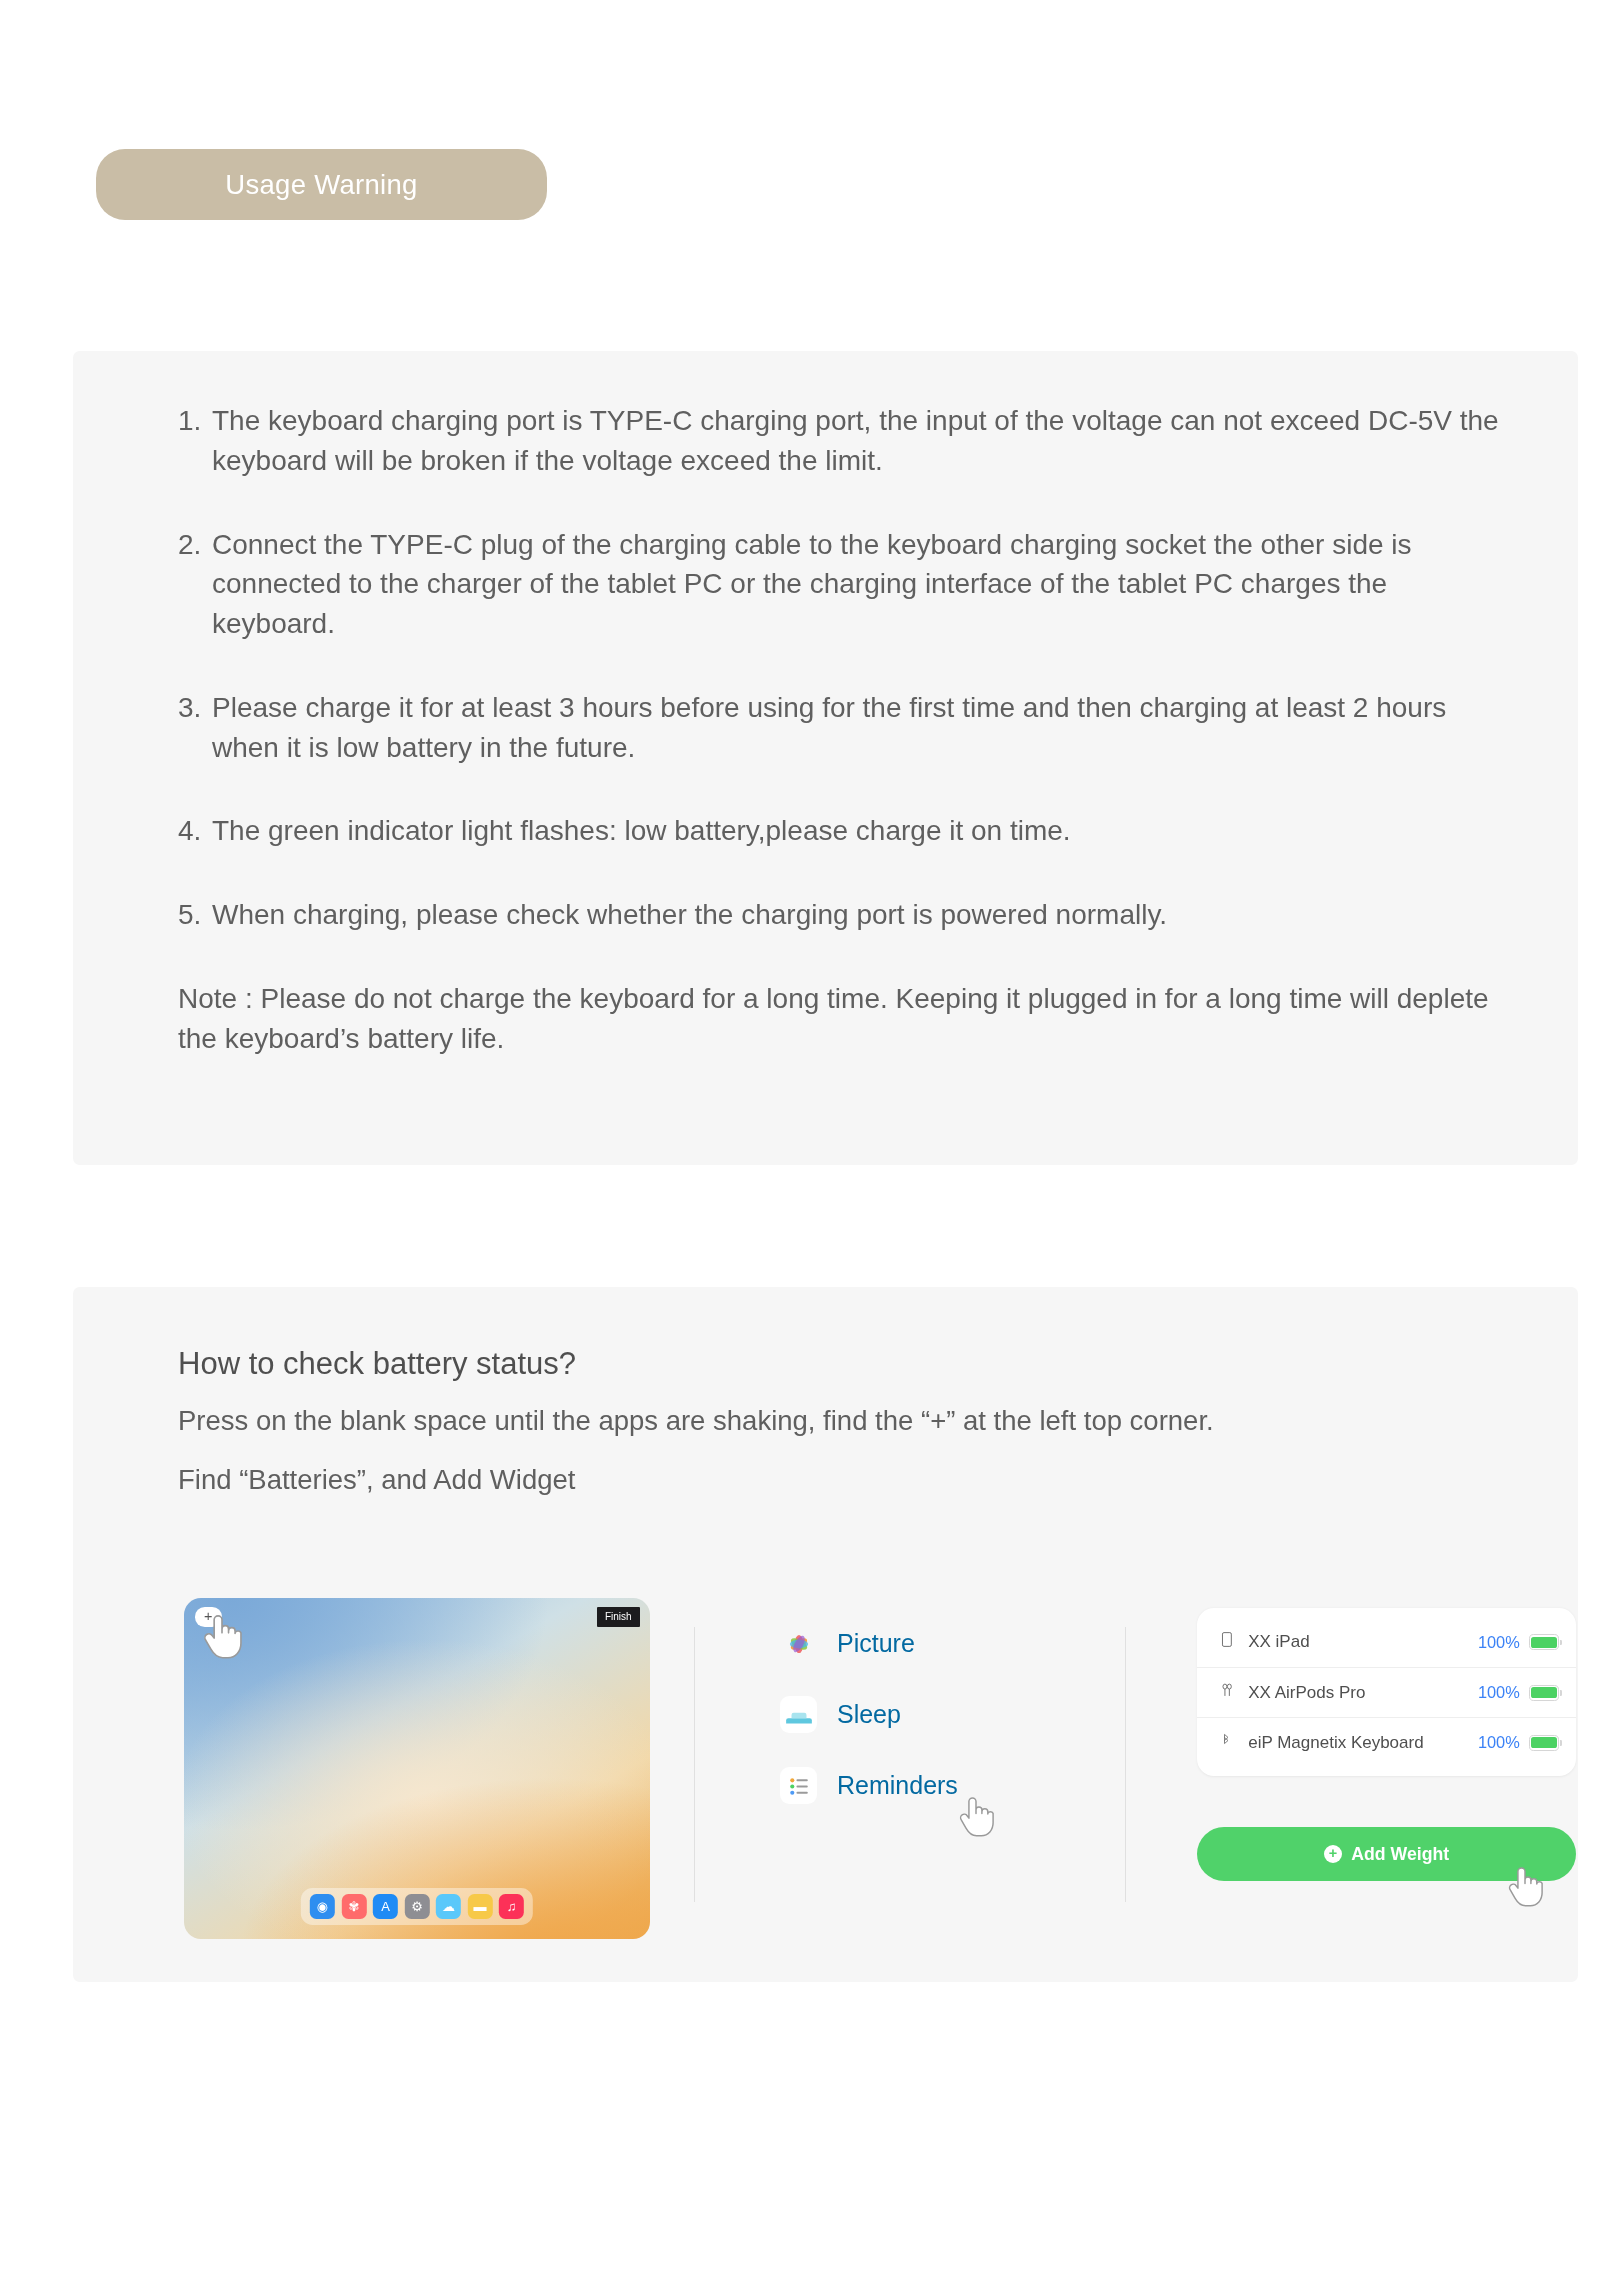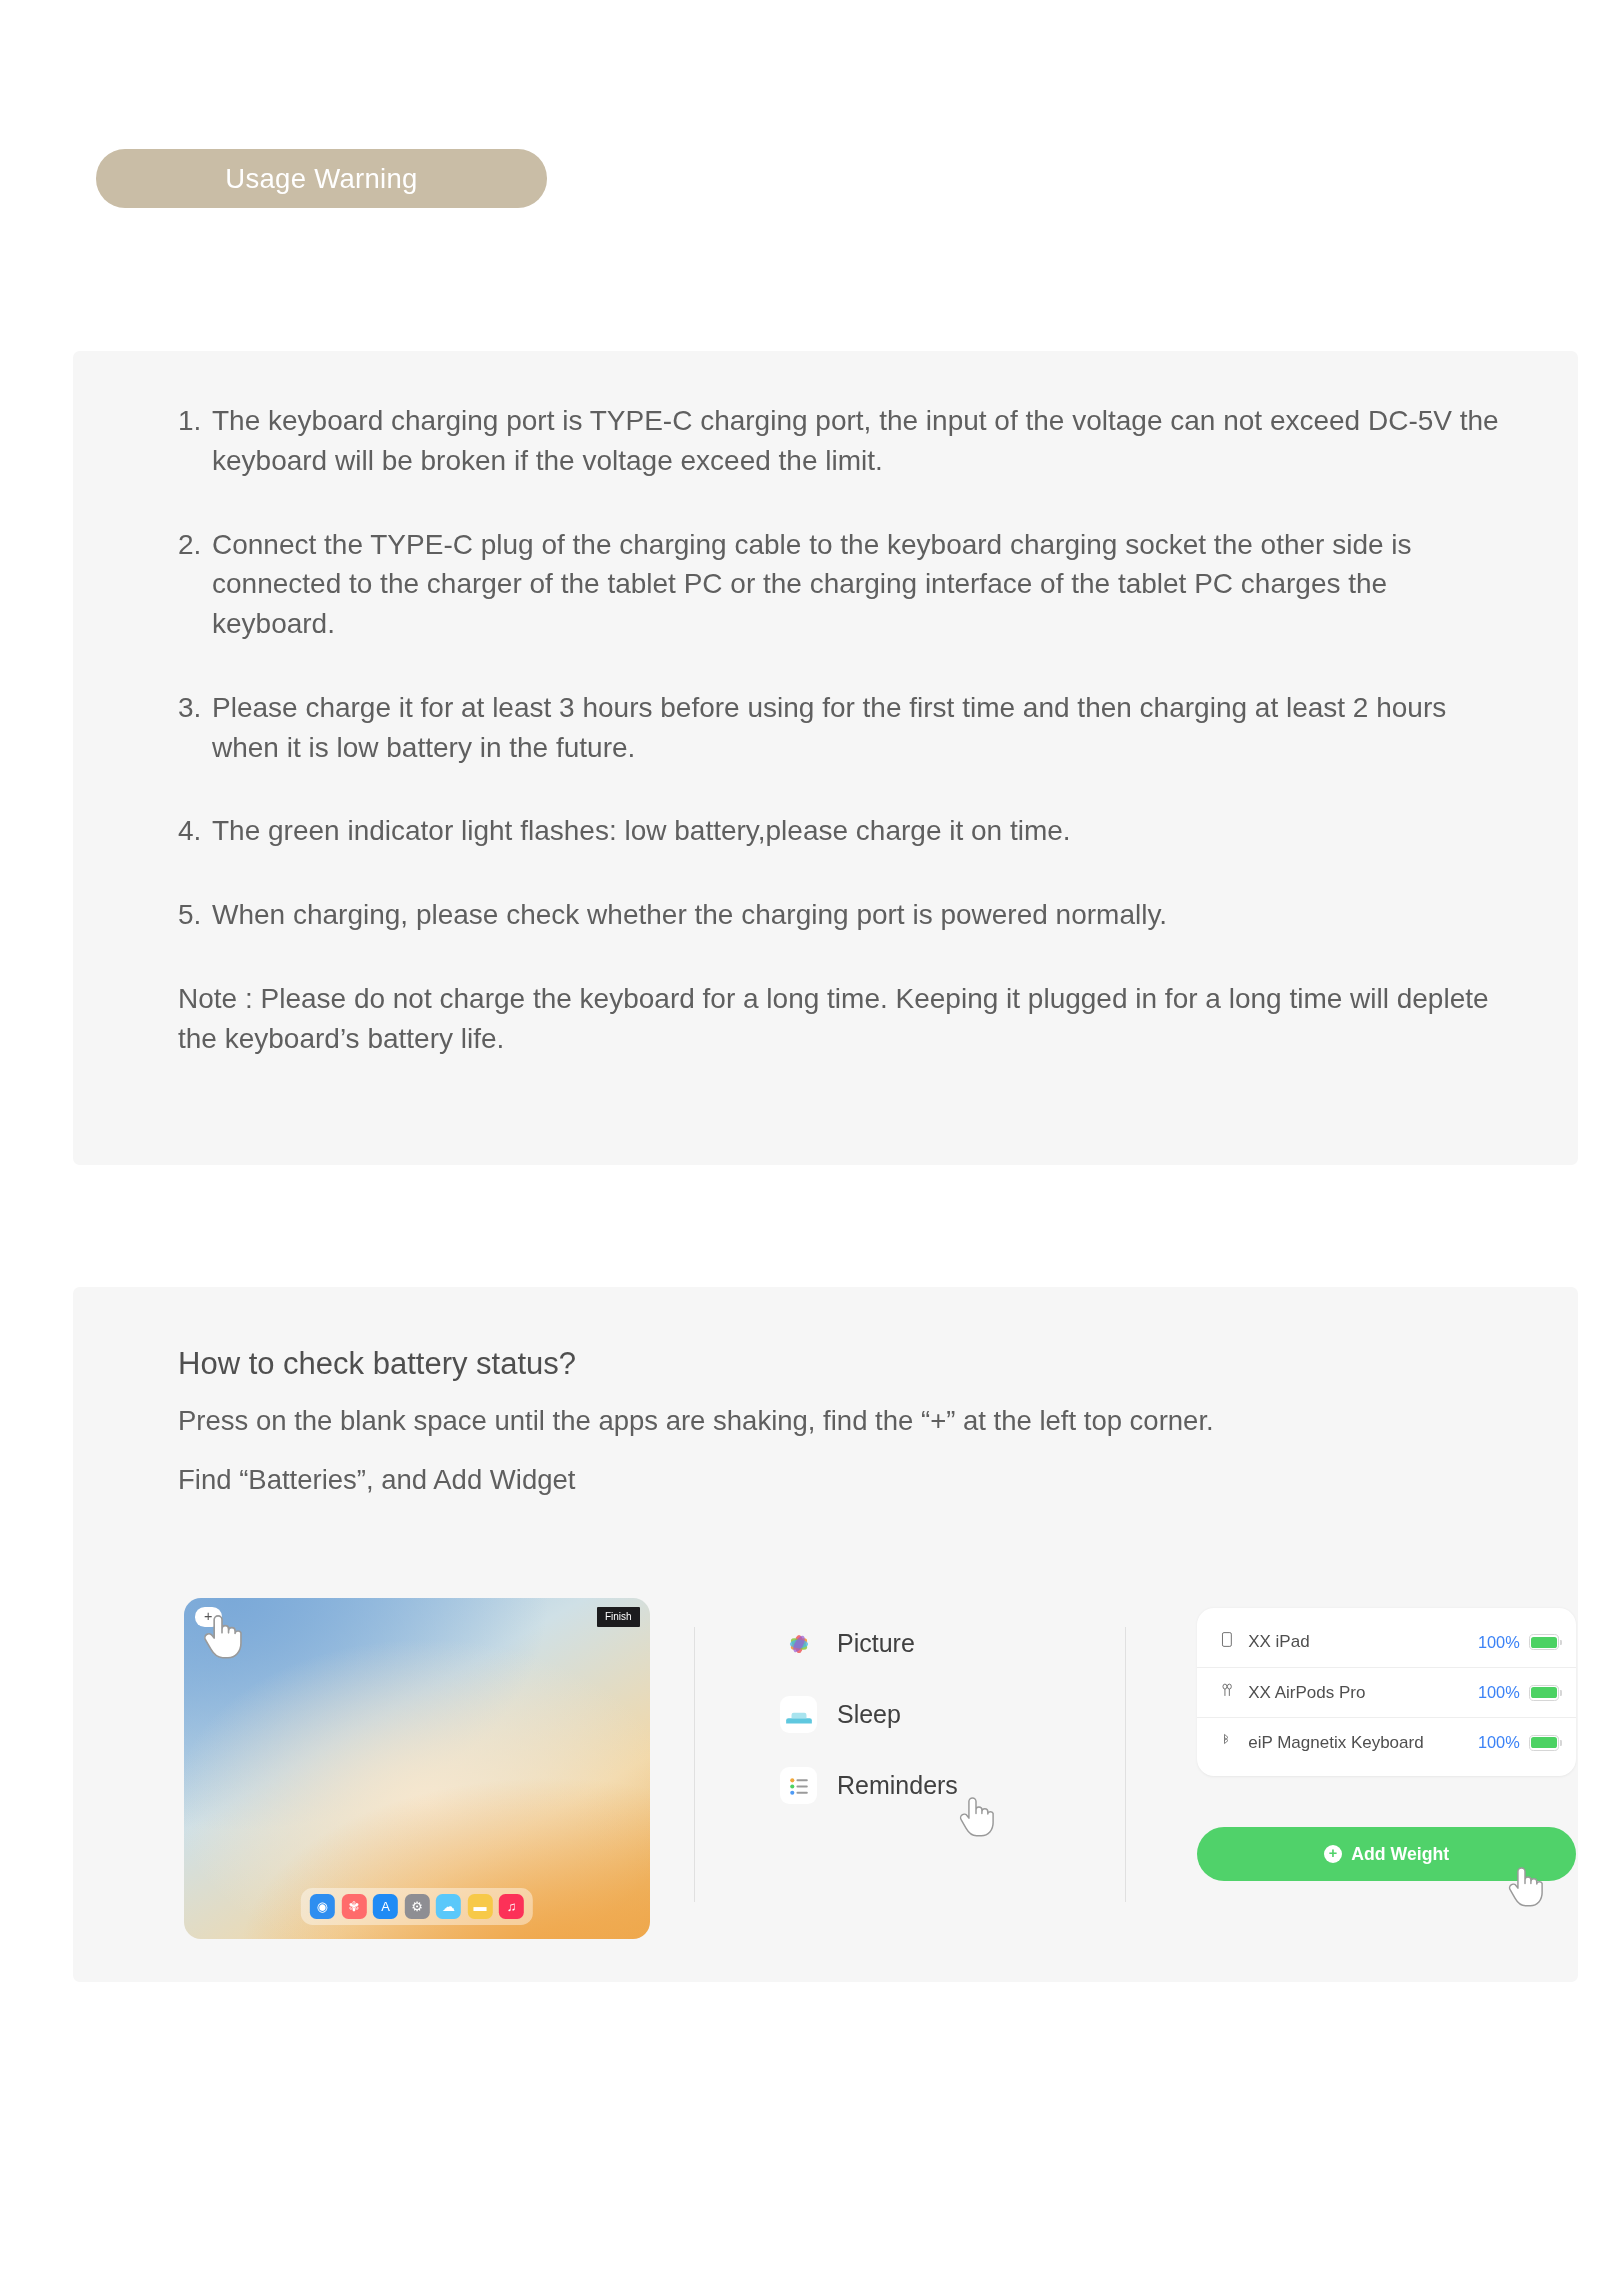--- a/index.html
+++ b/index.html
@@ -16,21 +16,21 @@
     position: relative;
     overflow: hidden;
   }
 
   
   .badge {
     position: absolute;
     left: 96px;
     top: 149px;
     width: 451px;
-    height: 59px;
+    height: 71px;
     background: #c9bda6;
     border-radius: 29px;
     display: flex;
     align-items: center;
     justify-content: center;
   }
   .badge-text {
     color: #ffffff;
     font-size: 27.5px;
     letter-spacing: 0.3px;
@@ -210,21 +210,21 @@
     height: 37px;
     border-radius: 9.2px;
     display: flex;
     align-items: center;
     justify-content: center;
     flex: none;
   }
   .w-label {
     margin-left: 19.6px;
     font-size: 25px;
-    color: #404040;
+    color: #0369a1;
   }
 
   
   .dev-panel {
     position: absolute;
     left: 1124px;
     top: 321px;
     width: 379px;
     background: #ffffff;
     border-radius: 17px;

